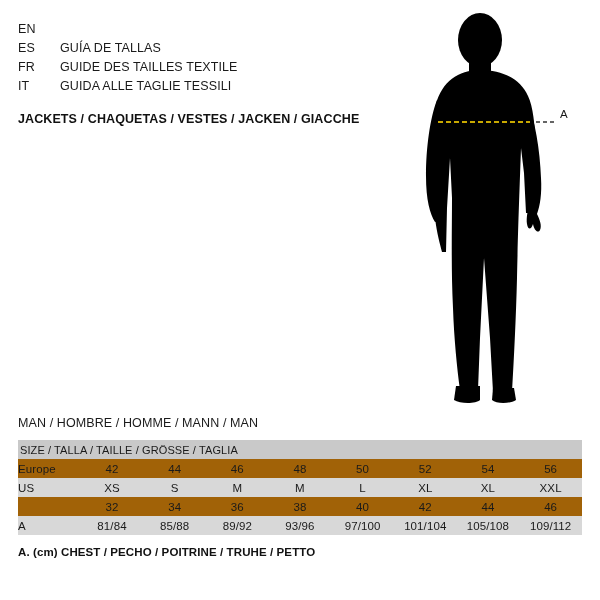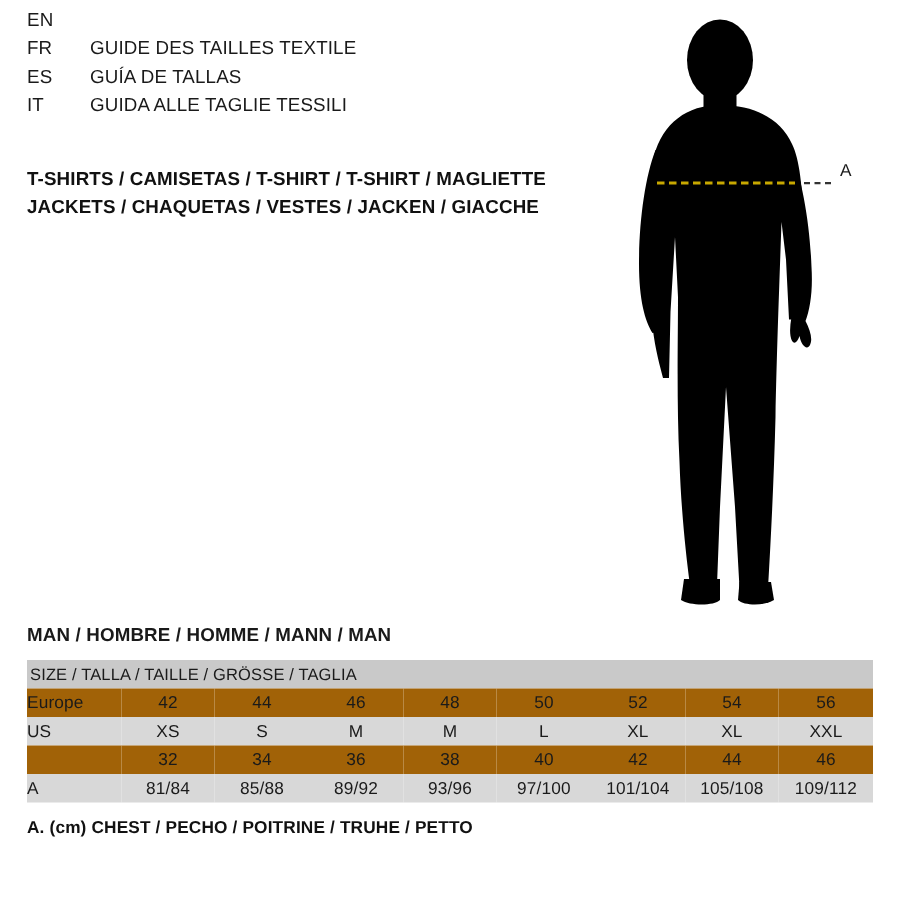--- a/index.html
+++ b/index.html
@@ -18,21 +18,21 @@
   .page {
     position: relative;
     width: 600px;
     height: 600px;
   }
 
   
   .lang-block {
     position: absolute;
     left: 18px;
-    top: 6px;
+    top: 22px;
     width: 360px;
   }
   .lang-row {
     display: flex;
     align-items: baseline;
     height: 19px;
     font-size: 12.5px;
     letter-spacing: .1px;
   }
   .lang-code {
@@ -78,21 +78,21 @@
     color: #1a1a1a;
     letter-spacing: .3px;
   }
 
   
   .man-heading {
     position: absolute;
     left: 18px;
     top: 416px;
     font-size: 12.5px;
-    font-weight: bold;
+    font-weight: normal;
     letter-spacing: .1px;
   }
 
   
   .table-wrap {
     position: absolute;
     left: 18px;
     top: 440px;
     width: 466px;
   }
@@ -138,35 +138,34 @@
 </head>
 <body>
 
 <div class="page">
 
   <div class="lang-block">
     <div class="lang-row">
       <span class="lang-code">EN</span>
     </div>
     <div class="lang-row">
+      <span class="lang-code">ES</span>
+      <span class="lang-text">GUÍA DE TALLAS</span>
+    </div>
+    <div class="lang-row">
       <span class="lang-code">FR</span>
       <span class="lang-text">GUIDE DES TAILLES TEXTILE</span>
     </div>
     <div class="lang-row">
-      <span class="lang-code">ES</span>
-      <span class="lang-text">GUÍA DE TALLAS</span>
-    </div>
-    <div class="lang-row">
       <span class="lang-code">IT</span>
       <span class="lang-text">GUIDA ALLE TAGLIE TESSILI</span>
     </div>
   </div>
 
   <div class="cat-block">
-    <div class="cat-line">T-SHIRTS / CAMISETAS / T-SHIRT / T-SHIRT / MAGLIETTE</div>
     <div class="cat-line">JACKETS / CHAQUETAS / VESTES / JACKEN / GIACCHE</div>
   </div>
 
   <div class="figure-wrap">
     <svg width="200" height="400" viewBox="0 0 200 400">
 
       <ellipse cx="90" cy="32" rx="22" ry="27" fill="#000000"></ellipse>
 
       <rect x="79" y="54" width="22" height="16" fill="#000000"></rect>
 

